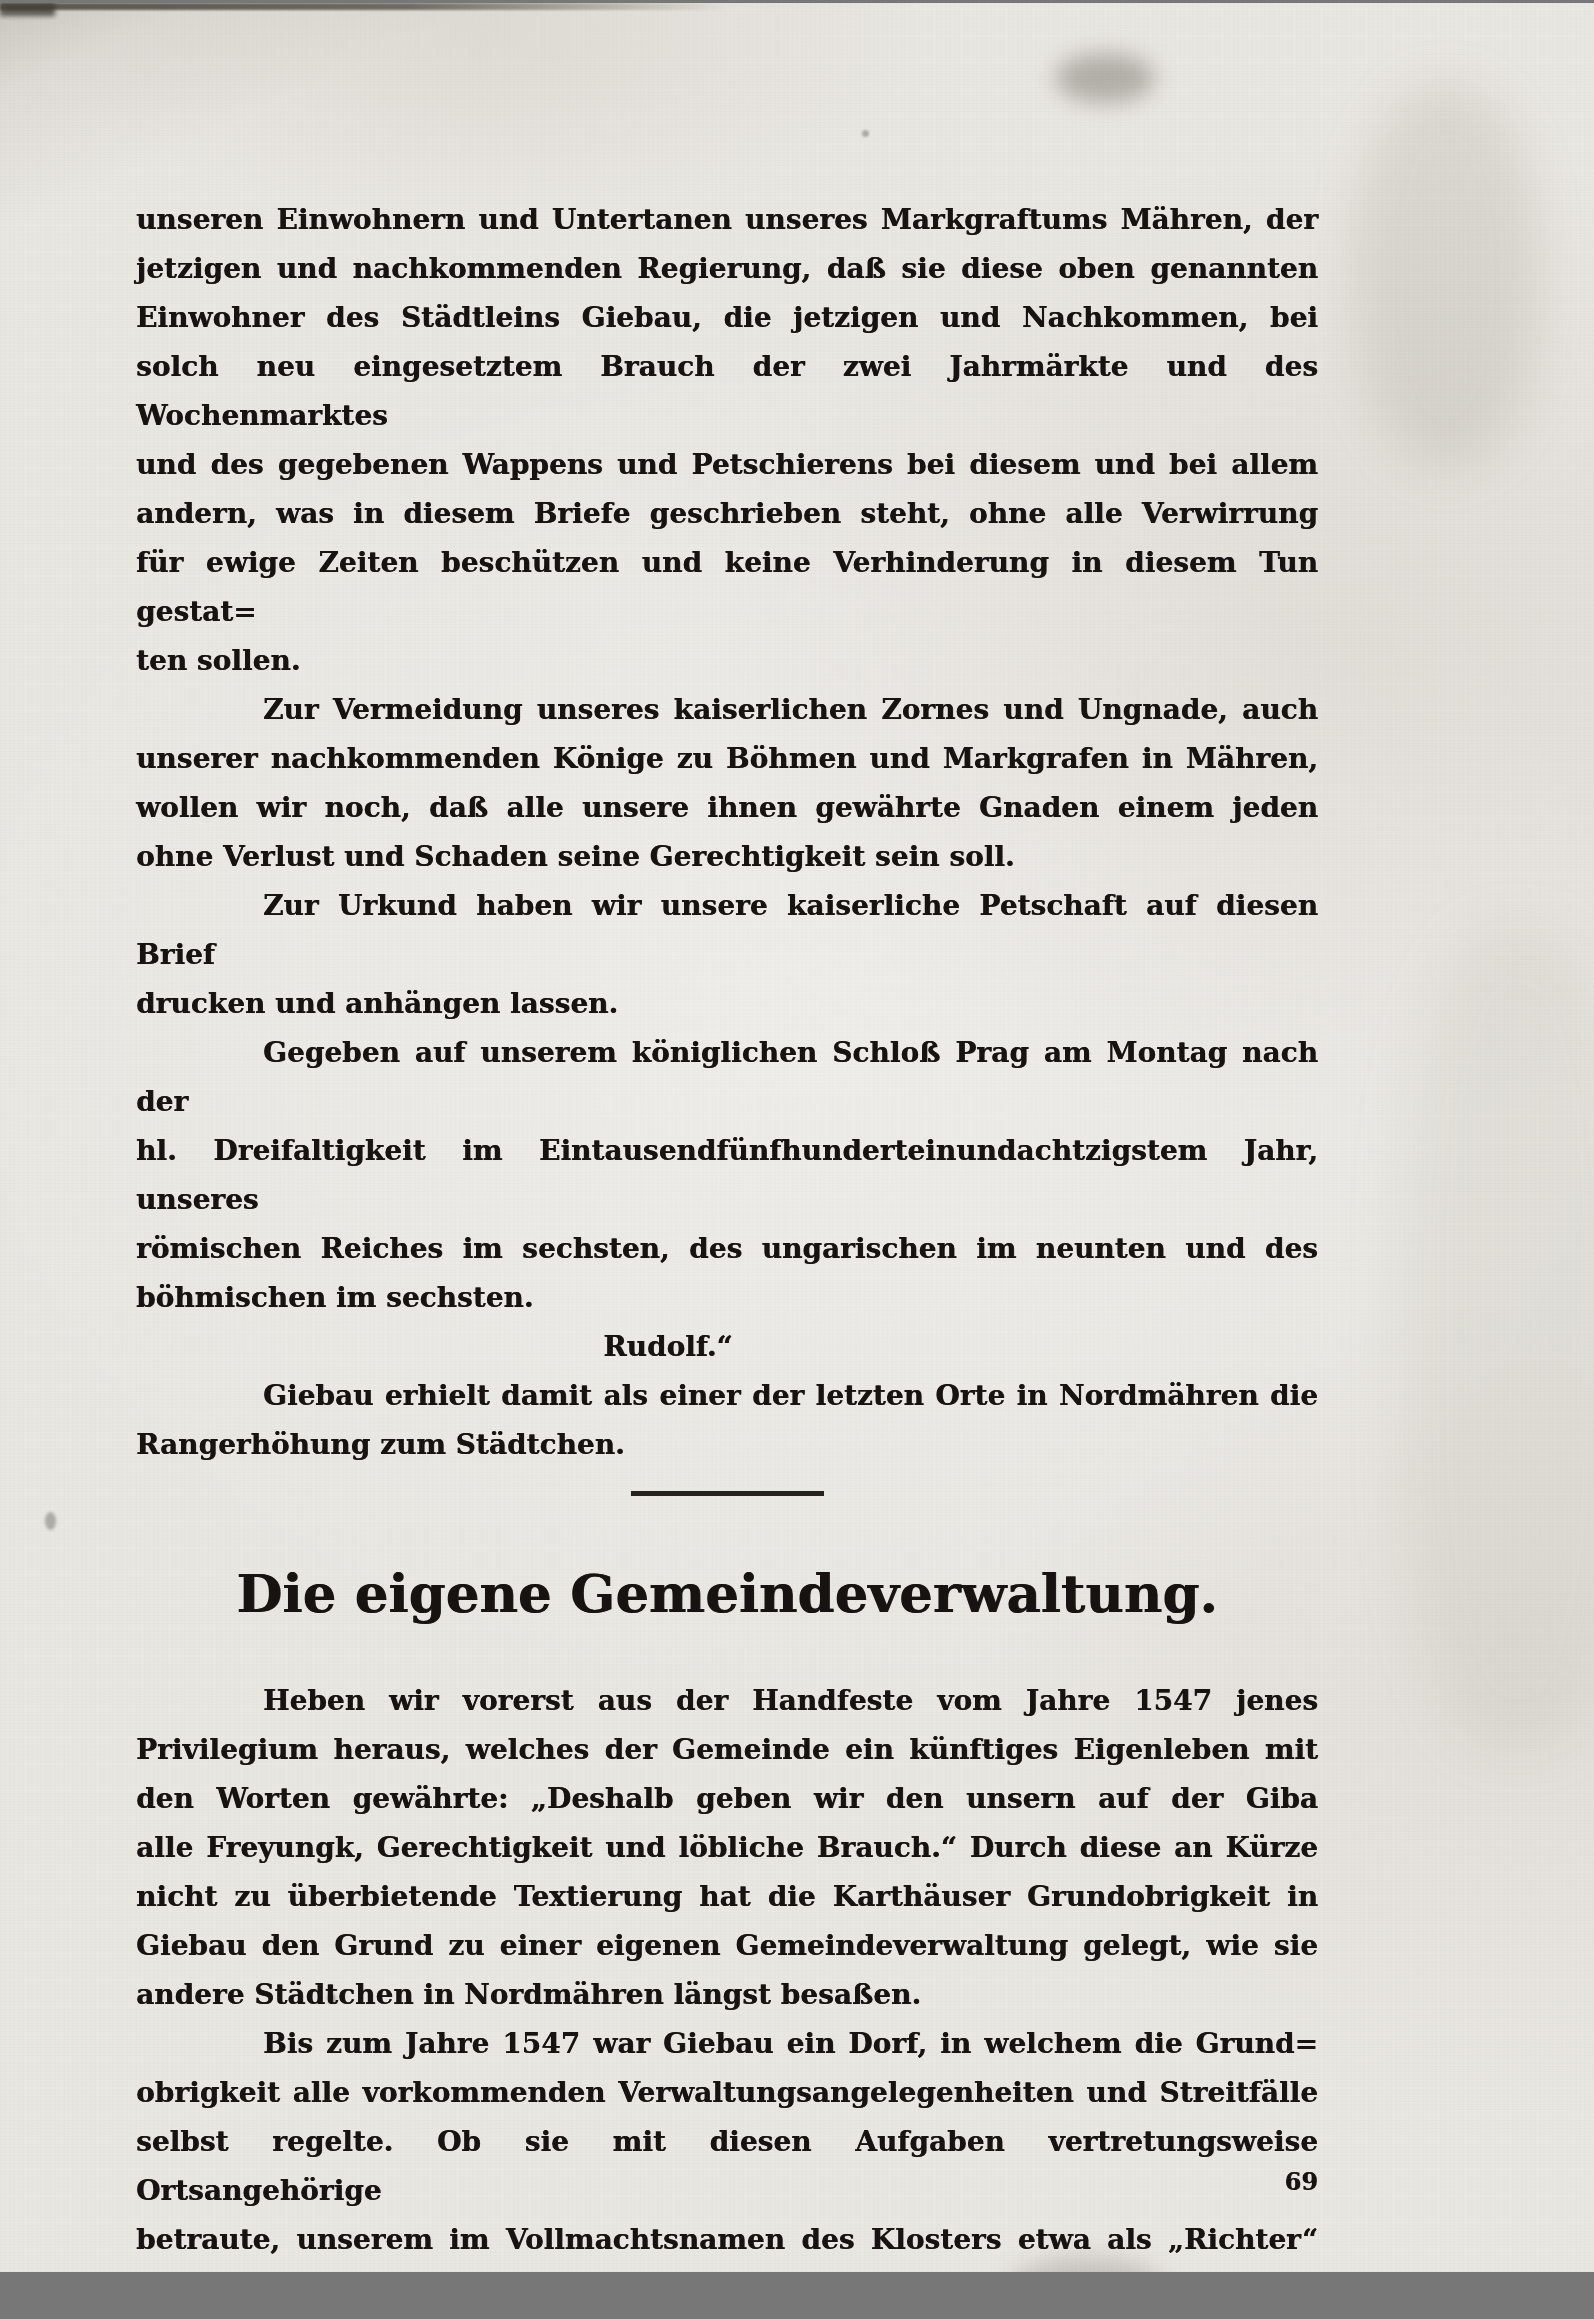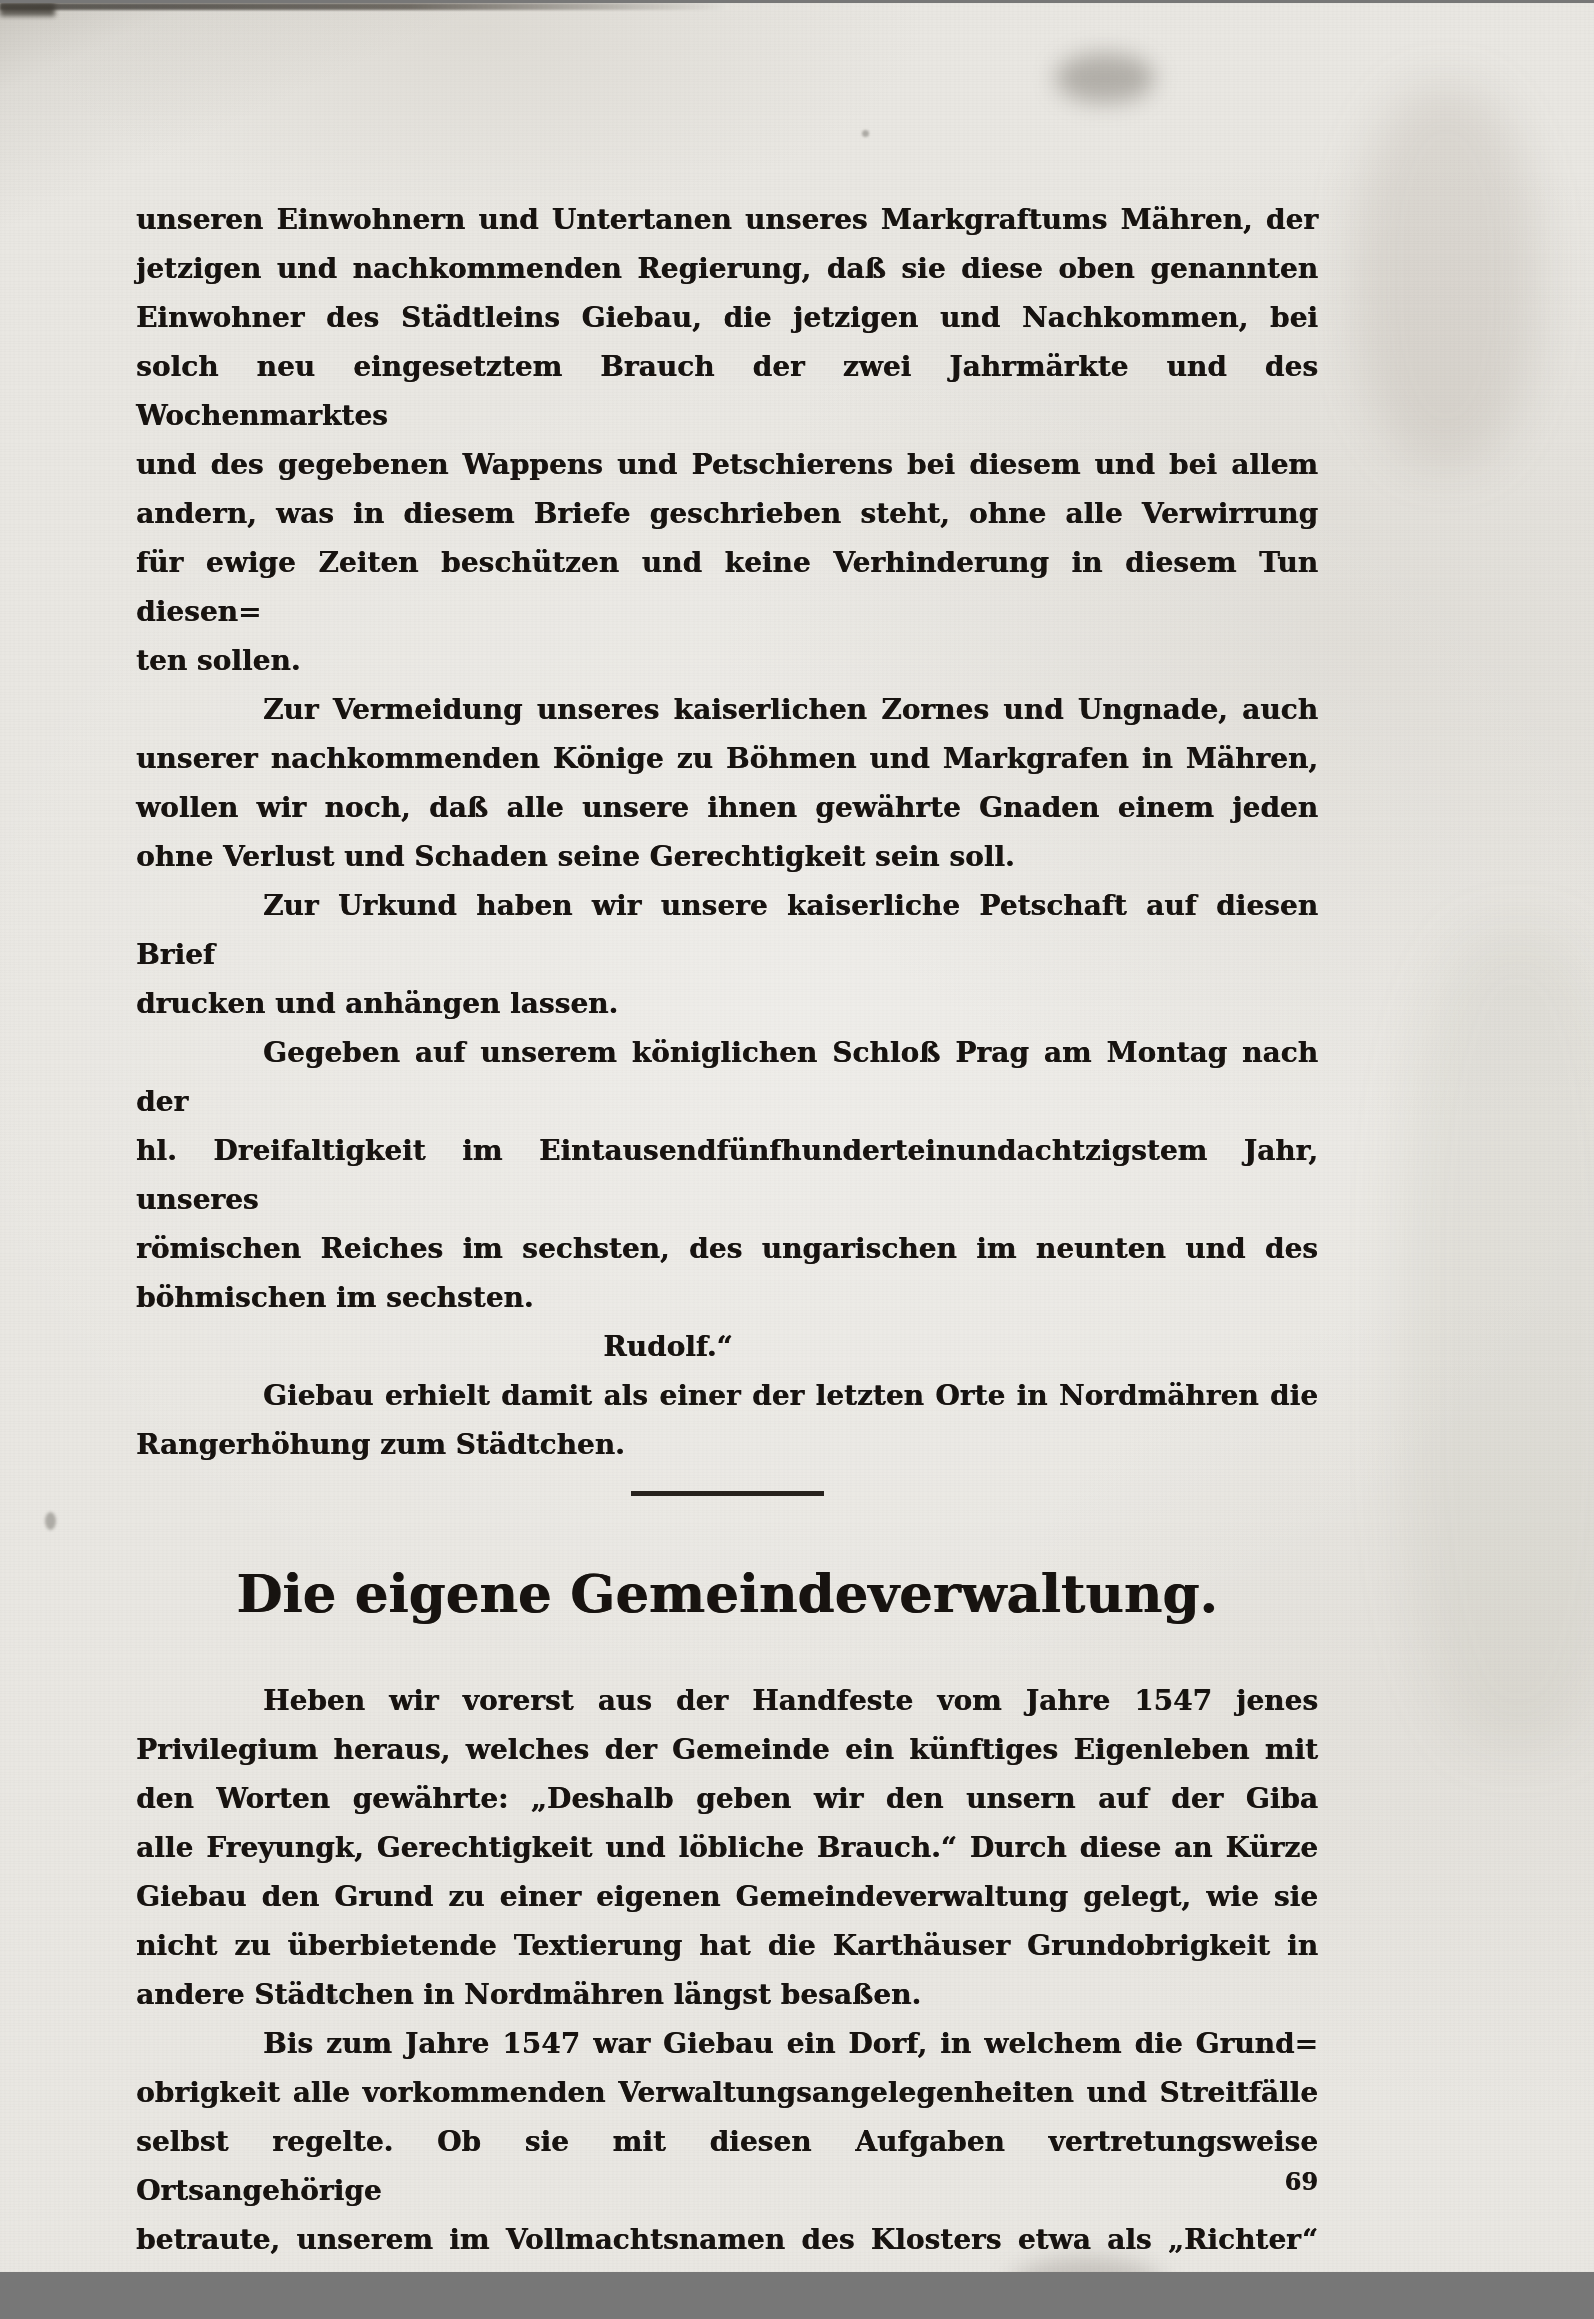--- a/index.html
+++ b/index.html
@@ -83,21 +83,21 @@
 
   <div class="column">
 
     <div class="para">
       <div class="line">unseren Einwohnern und Untertanen unseres Markgraftums Mähren, der</div>
       <div class="line">jetzigen und nachkommenden Regierung, daß sie diese oben genannten</div>
       <div class="line">Einwohner des Städtleins Giebau, die jetzigen und Nachkommen, bei</div>
       <div class="line">solch neu eingesetztem Brauch der zwei Jahrmärkte und des Wochenmarktes</div>
       <div class="line">und des gegebenen Wappens und Petschierens bei diesem und bei allem</div>
       <div class="line">andern, was in diesem Briefe geschrieben steht, ohne alle Verwirrung</div>
-      <div class="line">für ewige Zeiten beschützen und keine Verhinderung in diesem Tun diesen=</div>
+      <div class="line">für ewige Zeiten beschützen und keine Verhinderung in diesem Tun gestat=</div>
       <div class="line end">ten sollen.</div>
     </div>
 
     <div class="para">
       <div class="line ind">Zur Vermeidung unseres kaiserlichen Zornes und Ungnade, auch</div>
       <div class="line">unserer nachkommenden Könige zu Böhmen und Markgrafen in Mähren,</div>
       <div class="line">wollen wir noch, daß alle unsere ihnen gewährte Gnaden einem jeden</div>
       <div class="line end">ohne Verlust und Schaden seine Gerechtigkeit sein soll.</div>
     </div>
 
@@ -124,22 +124,22 @@
       <div class="rule"></div>
     </div>
 
     <h1 class="heading">Die eigene Gemeindeverwaltung.</h1>
 
     <div class="para">
       <div class="line ind">Heben wir vorerst aus der Handfeste vom Jahre 1547 jenes</div>
       <div class="line">Privilegium heraus, welches der Gemeinde ein künftiges Eigenleben mit</div>
       <div class="line">den Worten gewährte: „Deshalb geben wir den unsern auf der Giba</div>
       <div class="line">alle Freyungk, Gerechtigkeit und löbliche Brauch.“ Durch diese an Kürze</div>
+      <div class="line">nicht zu überbietende Textierung hat die Karthäuser Grundobrigkeit in</div>
       <div class="line">Giebau den Grund zu einer eigenen Gemeindeverwaltung gelegt, wie sie</div>
-      <div class="line">nicht zu überbietende Textierung hat die Karthäuser Grundobrigkeit in</div>
       <div class="line end">andere Städtchen in Nordmähren längst besaßen.</div>
     </div>
 
     <div class="para">
       <div class="line ind">Bis zum Jahre 1547 war Giebau ein Dorf, in welchem die Grund=</div>
       <div class="line">obrigkeit alle vorkommenden Verwaltungsangelegenheiten und Streitfälle</div>
       <div class="line">selbst regelte. Ob sie mit diesen Aufgaben vertretungsweise Ortsangehörige</div>
       <div class="line">betraute, unserem im Vollmachtsnamen des Klosters etwa als „Richter“</div>
       <div class="line end">fungierten, ist unbekannt.</div>
     </div>

